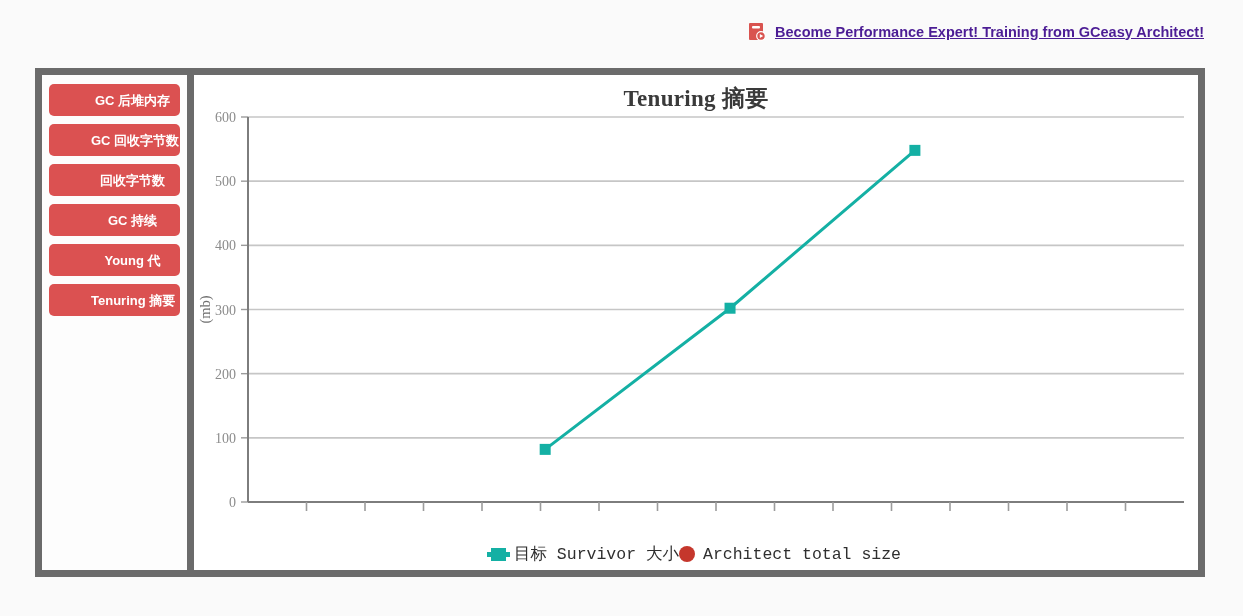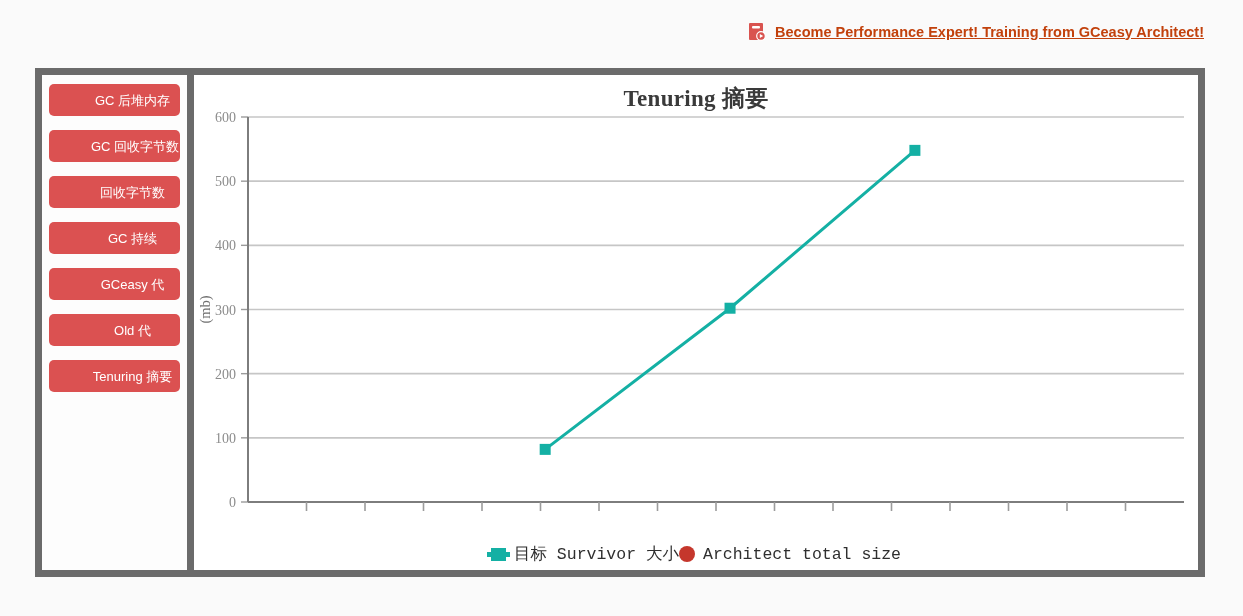--- a/index.html
+++ b/index.html
@@ -76,21 +76,21 @@
   .promo-icon {
     width: 17px;
     height: 19px;
     margin-right: 9px;
     position: relative;
     flex: none;
   }
   .promo-text {
     font-size: 14.5px;
     font-weight: bold;
-    color: #c2410c;
+    color: #4c1d95;
     text-decoration: underline;
     white-space: nowrap;
   }
 
   
   .panel {
     position: absolute;
     left: 35px;
     top: 68px;
     width: 1170px;
@@ -104,28 +104,28 @@
     width: 152px;
     flex: none;
     background: #fdfdfd;
     border-right: 7px solid #6b6b6b;
     box-sizing: border-box;
     padding: 9px 0 0 0;
   }
   .side-btn {
     display: block;
     width: 131px;
-    margin: 0 auto 14px auto;
+    margin: 0 auto 8px auto;
     height: 32px;
     line-height: 32px;
     text-align: center;
     background: #db5151;
     color: #ffffff;
     font-size: 13px;
-    font-weight: normal;
+    font-weight: bold;
     border-radius: 5px;
     border: none;
     cursor: pointer;
     font-family: "Liberation Sans", sans-serif;
     white-space: nowrap;
     overflow: hidden;
     padding-left: 42px;
   }
 
   
@@ -226,22 +226,21 @@
   </div>
 </div>
 
 <div class="panel">
 
   <div class="sidebar">
     <button class="side-btn">GC 后堆内存</button>
     <button class="side-btn">GC 回收字节数</button>
     <button class="side-btn">回收字节数</button>
     <button class="side-btn">GC 持续</button>
-    <button class="side-btn">GCeasy 代</button>
-    <button class="side-btn">Old 代</button>
+    <button class="side-btn">Young 代</button>
     <button class="side-btn">Tenuring 摘要</button>
   </div>
 
   <div class="chart-area">
     <div class="chart-title">Tenuring 摘要</div>
 
     <svg class="plot-svg" id="plot" width="1004" height="495">
         <line x1="54" y1="427" x2="990" y2="427" stroke="#7d7d7d" stroke-width="2"></line>
         <line x1="47" y1="427" x2="54" y2="427" stroke="#9b9b9b" stroke-width="1.4"></line>
         <text x="42" y="432" text-anchor="end" class="ytick-label">0</text>

